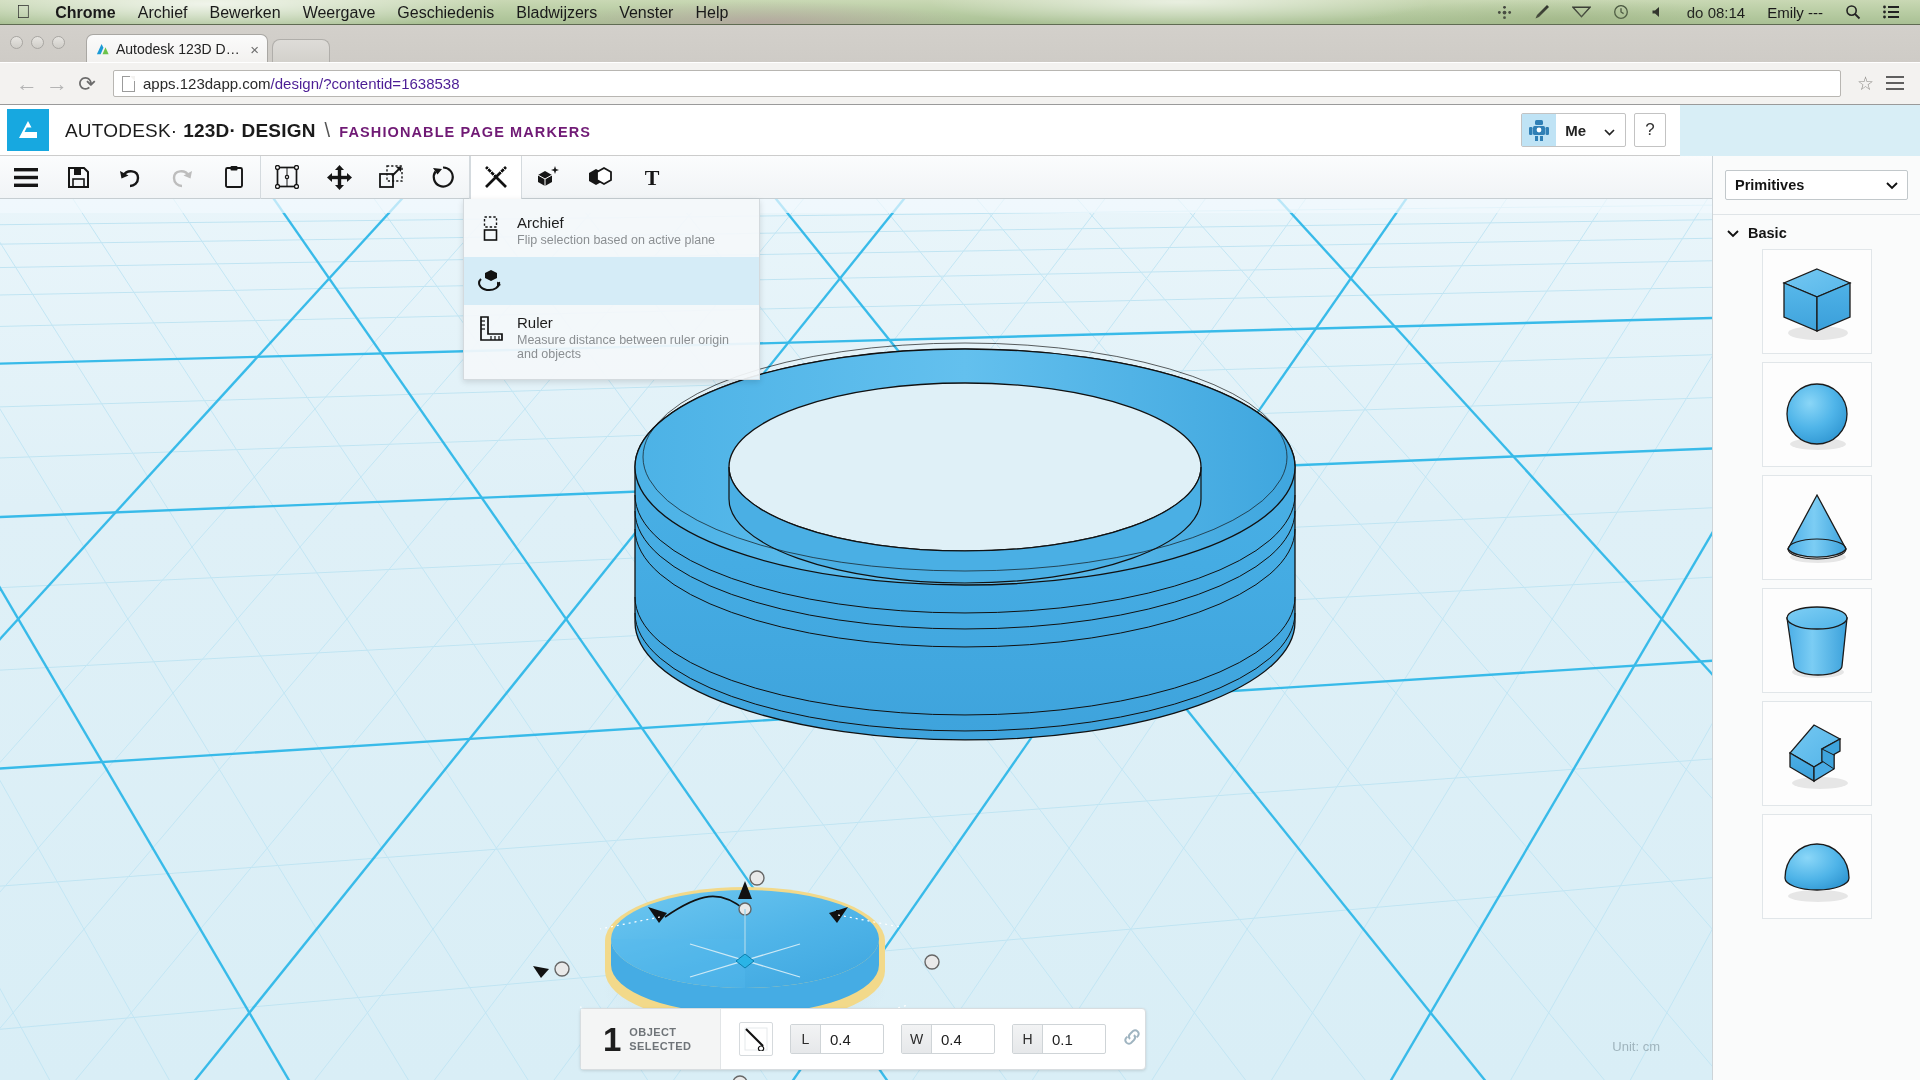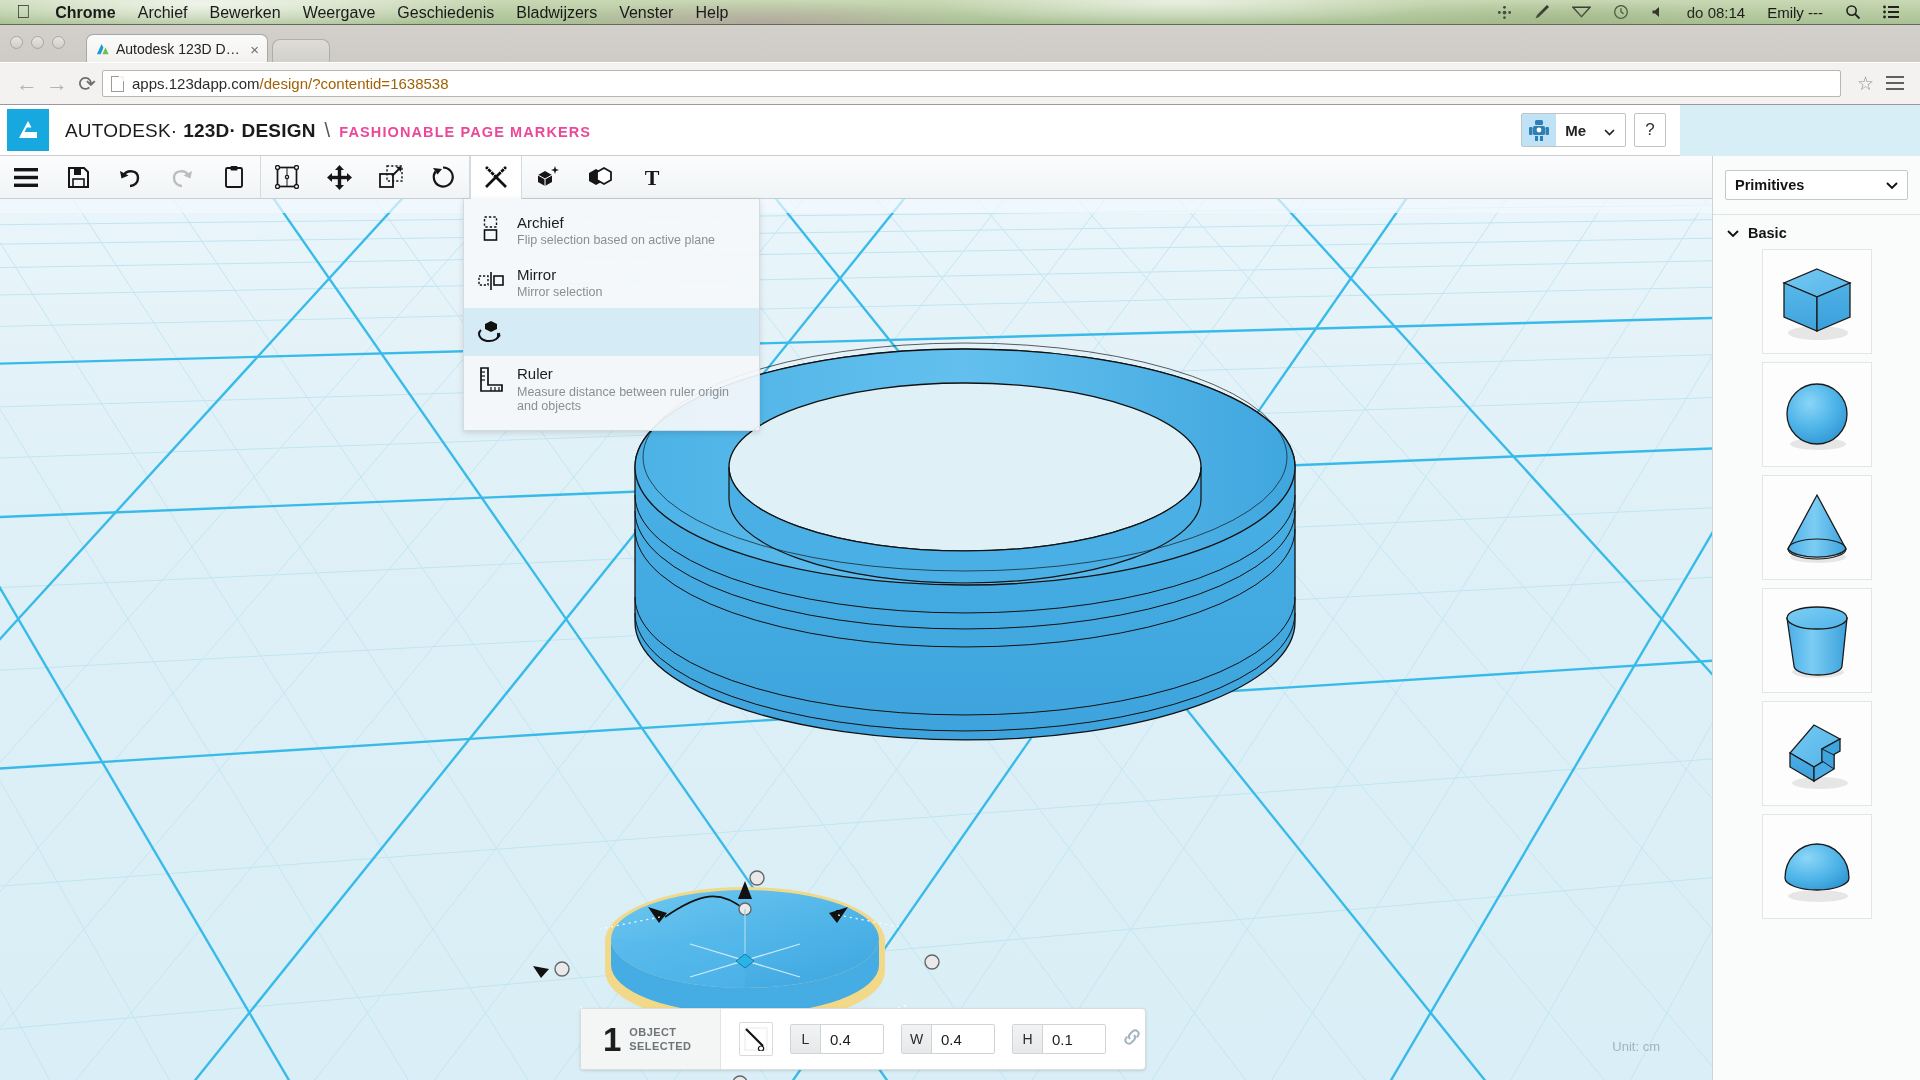--- a/index.html
+++ b/index.html
@@ -58,45 +58,45 @@
     border:1px solid #b0aeaa; border-bottom:none; border-radius:8px 8px 0 0;
   }
   #toolbar-chrome{
     position:relative; height:42px; background:#f3f2f0;
     border-top:1px solid #fff; display:flex; align-items:center; padding:0 12px;
   }
   .nav-btn{ width:30px;height:30px;display:flex;align-items:center;justify-content:center;
     font-size:22px; color:#b4b4b4; }
   .nav-btn.reload{ color:#6b6b6b; font-size:21px;}
   .omnibox{
-    flex:1 1 auto; height:27px; margin-left:0; margin-right:8px;
+    flex:1 1 auto; height:27px; margin-left:11px; margin-right:8px;
     background:#fff; border:1px solid #b8b6b2; border-radius:2px;
     display:flex; align-items:center; padding:0 8px; font-size:15px; color:#2b2b2b;
   }
   .omnibox .pgicon{ width:13px;height:16px; border:1px solid #9b9b9b; background:#fff; margin-right:8px;
      position:relative; flex:0 0 auto;}
   .omnibox .pgicon:after{content:""; position:absolute; right:-1px; top:-1px; border-width:0 5px 5px 0;
      border-style:solid; border-color:#fff #f3f2f0;}
   .om-host{ color:#2b2b2b; }
-  .om-path{ color:#a16207; }
+  .om-path{ color:#4c1d95; }
   .chrome-star{ color:#8e8c88; font-size:19px; padding:0 8px;}
   .chrome-menu{ color:#6b6b6b; font-size:20px; padding:0 4px; letter-spacing:0; }
 
   
   #app-header{
     position:absolute; top:105px; left:0; width:1680px; height:51px;
     background:#fff; border-bottom:1px solid #ccc; display:flex; align-items:center;
   }
   #app-logo{ width:42px;height:42px; margin-left:7px; background:#17a8e0; color:#fff;
     display:flex;align-items:center;justify-content:center; font-size:28px; font-weight:bold;}
   #app-title{ margin-left:16px; font-size:19px; color:#1b1b1b; letter-spacing:.2px; display:flex; align-items:baseline; gap:0;}
   #app-title .t1{ font-weight:400; }
   #app-title .t2{ font-weight:700; }
   #app-title .sep{ color:#555; font-weight:300; margin:0 9px; font-size:20px;}
-  #app-title .proj{ font-size:14.5px; font-weight:bold; letter-spacing:1.1px; color:#ec4899;}
+  #app-title .proj{ font-size:14.5px; font-weight:bold; letter-spacing:1.1px; color:#701a75;}
   #app-header-right{ margin-left:auto; display:flex; align-items:center; gap:8px; padding-right:14px;}
   .me-btn{ display:flex; align-items:center; height:34px; border:1px solid #c3c3c3; background:#fff; border-radius:2px;}
   .me-avatar{ width:34px;height:32px; background:#bfe3f5; display:flex;align-items:center;justify-content:center;}
   .me-label{ padding:0 10px 0 9px; font-size:15px; font-weight:bold; color:#222; display:flex; align-items:center; gap:18px;}
   .help-btn{ width:32px;height:34px; border:1px solid #c3c3c3; background:#fff; border-radius:2px;
     display:flex;align-items:center;justify-content:center; font-size:17px; color:#333;}
 
   
   #app-toolbar{
     position:absolute; top:156px; left:0; width:1712px; height:43px;
@@ -707,33 +707,20 @@
       <svg width="19" height="26" viewBox="0 0 19 26">
           <rect x="2.5" y="1" width="12" height="10" fill="none" stroke="#111" stroke-width="1.4" stroke-dasharray="2.4 2"></rect>
           <rect x="2.5" y="14" width="12" height="10" fill="none" stroke="#111" stroke-width="1.6"></rect>
         </svg>
     </span>
     <span class="mi-text">
       <span class="mi-title">Archief</span>
       <span class="mi-desc">Flip selection based on active plane</span>
     </span>
   </div>
-  <div class="menu-item">
-    <span class="mi-icon">
-      <svg width="26" height="20" viewBox="0 0 26 20">
-          <rect x="1" y="5" width="9" height="9" fill="none" stroke="#111" stroke-width="1.4" stroke-dasharray="2.2 1.8"></rect>
-          <line x1="13" y1="1" x2="13" y2="19" stroke="#111" stroke-width="1.6"></line>
-          <rect x="16" y="5" width="9" height="9" fill="none" stroke="#111" stroke-width="1.6"></rect>
-        </svg>
-    </span>
-    <span class="mi-text">
-      <span class="mi-title">Mirror</span>
-      <span class="mi-desc">Mirror selection</span>
-    </span>
-  </div>
   <div class="menu-item hover">
     <span class="mi-icon">
       <svg width="26" height="24" viewBox="0 0 26 24">
           <path d="M7 4 L13 1 L19 4 L19 9 L13 12 L7 9 Z" fill="#111"></path>
           <path d="M3 10 A10 7 0 1 0 21 13" fill="none" stroke="#111" stroke-width="2"></path>
           <path d="M23 16 L19 12.5 L19 17.5 Z" fill="#111"></path>
         </svg>
     </span>
   </div>
   <div class="menu-item">

